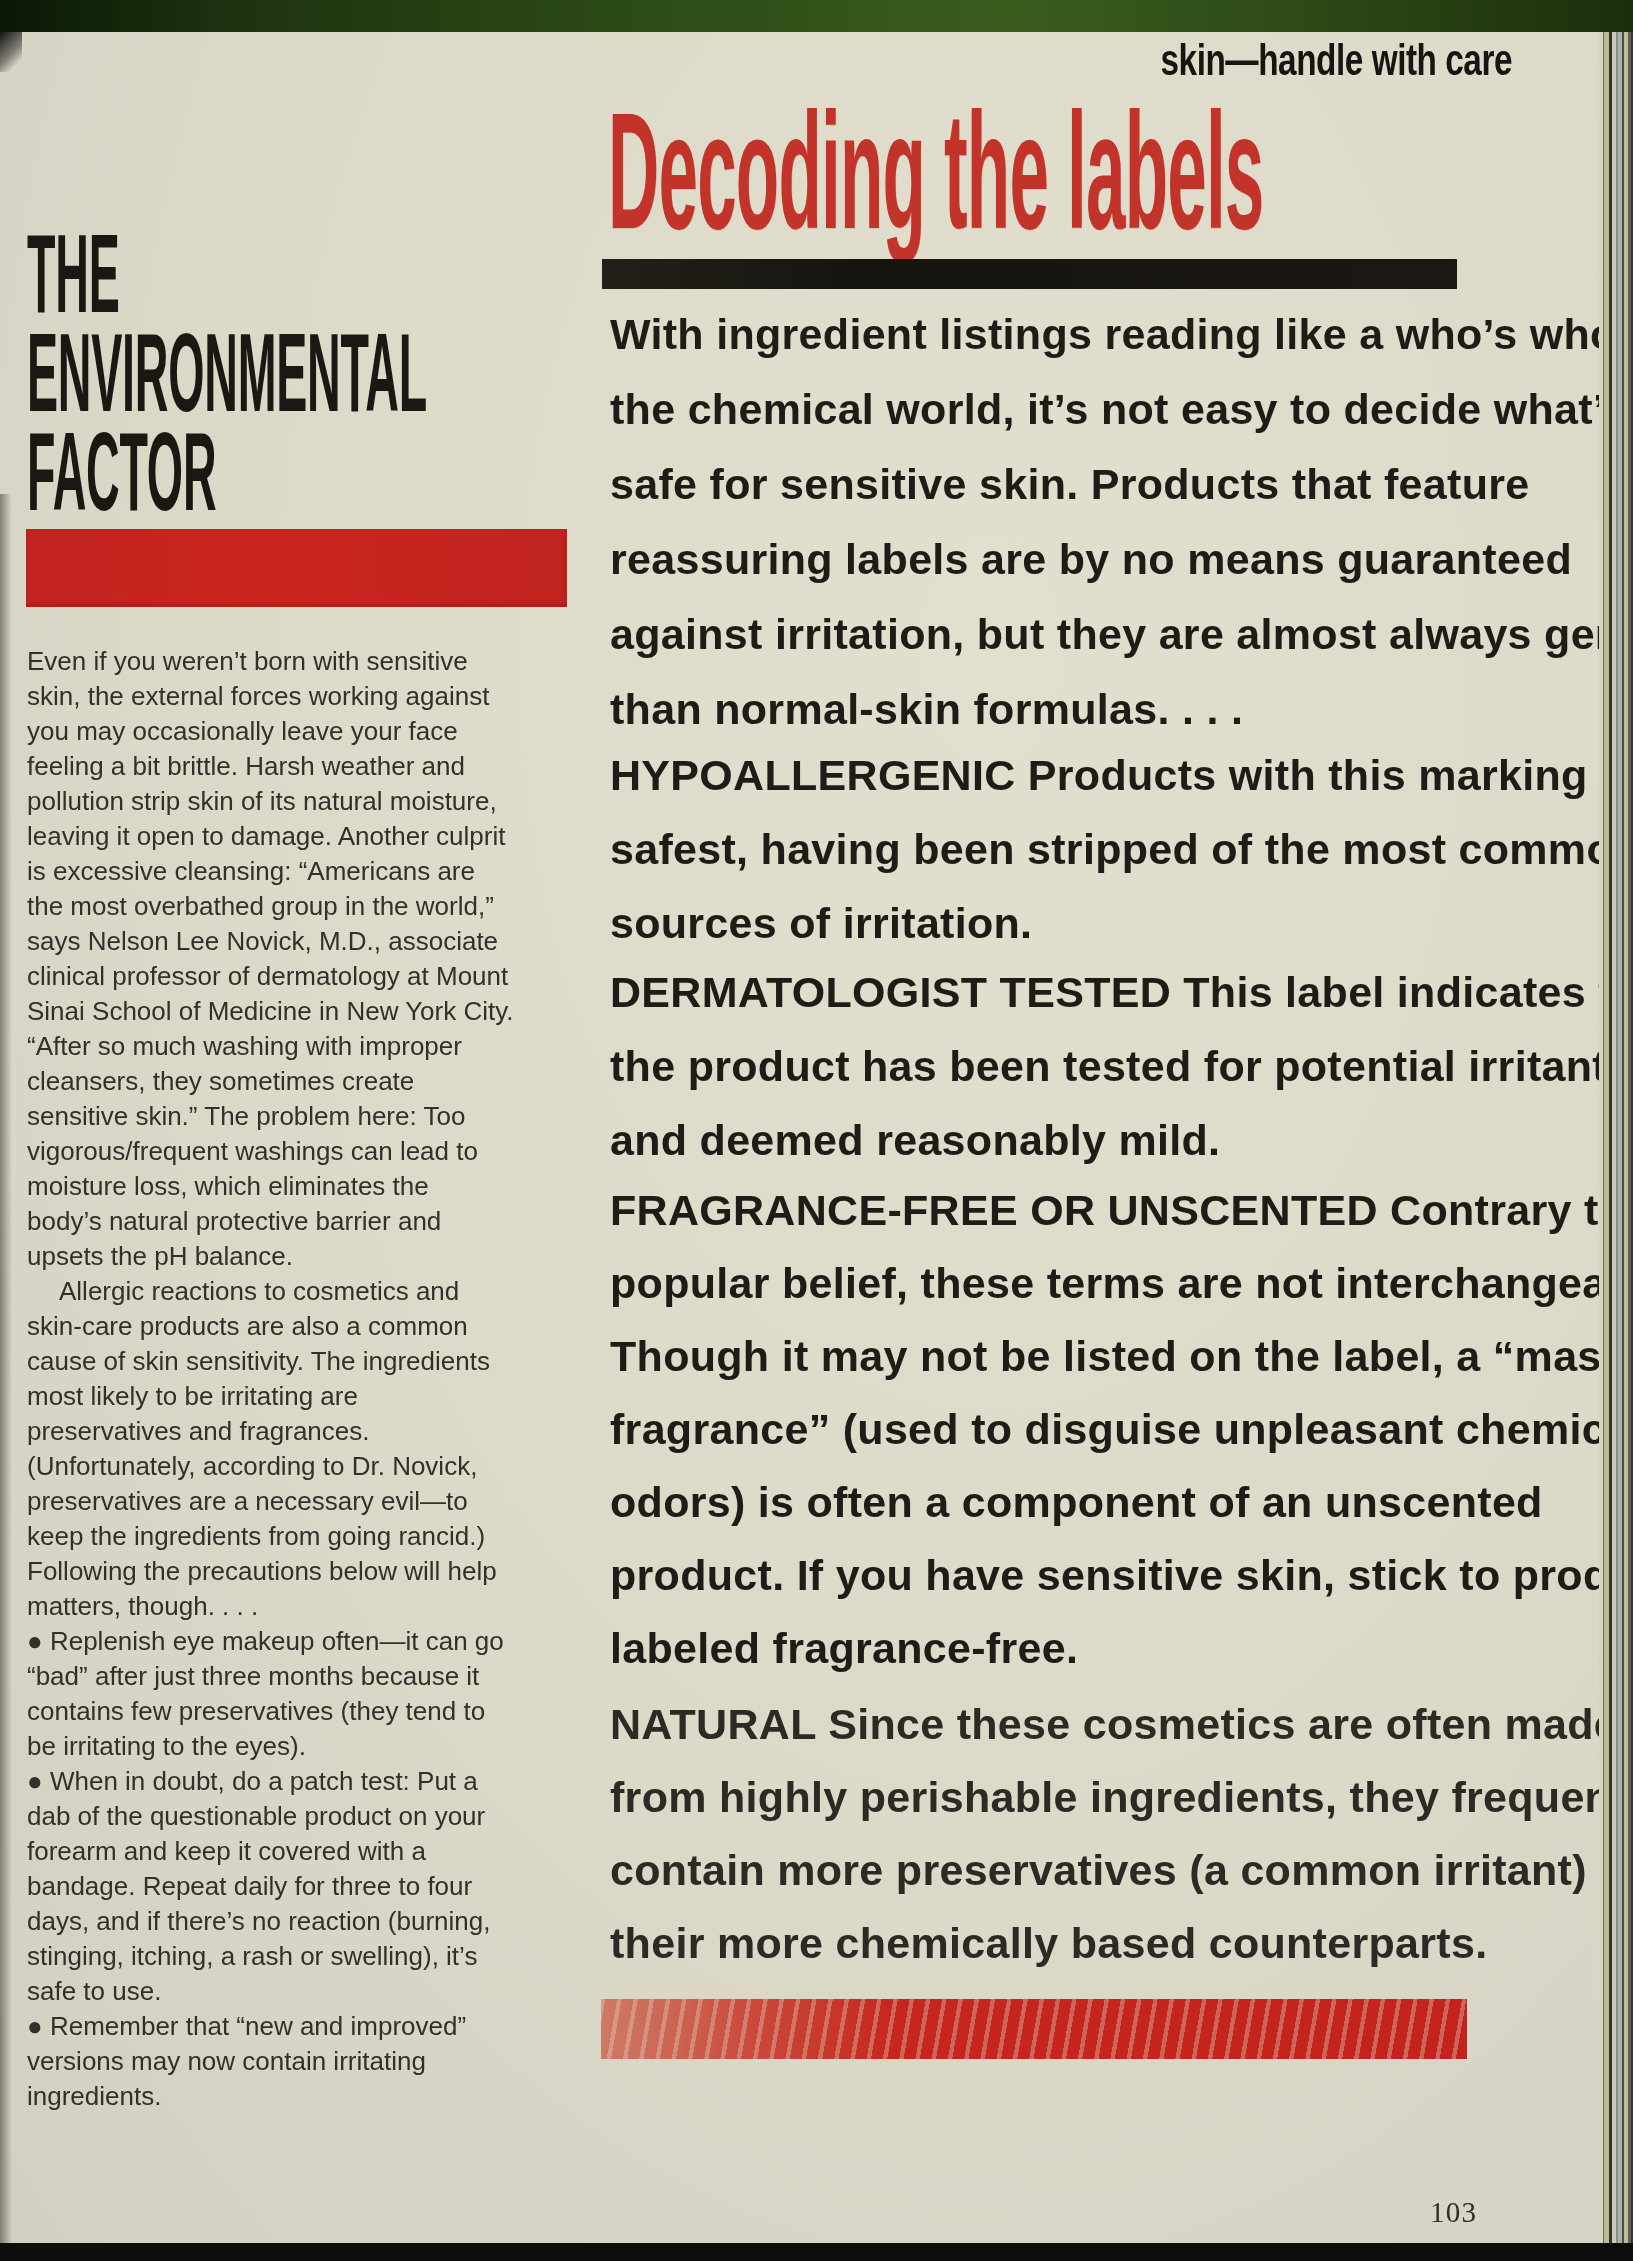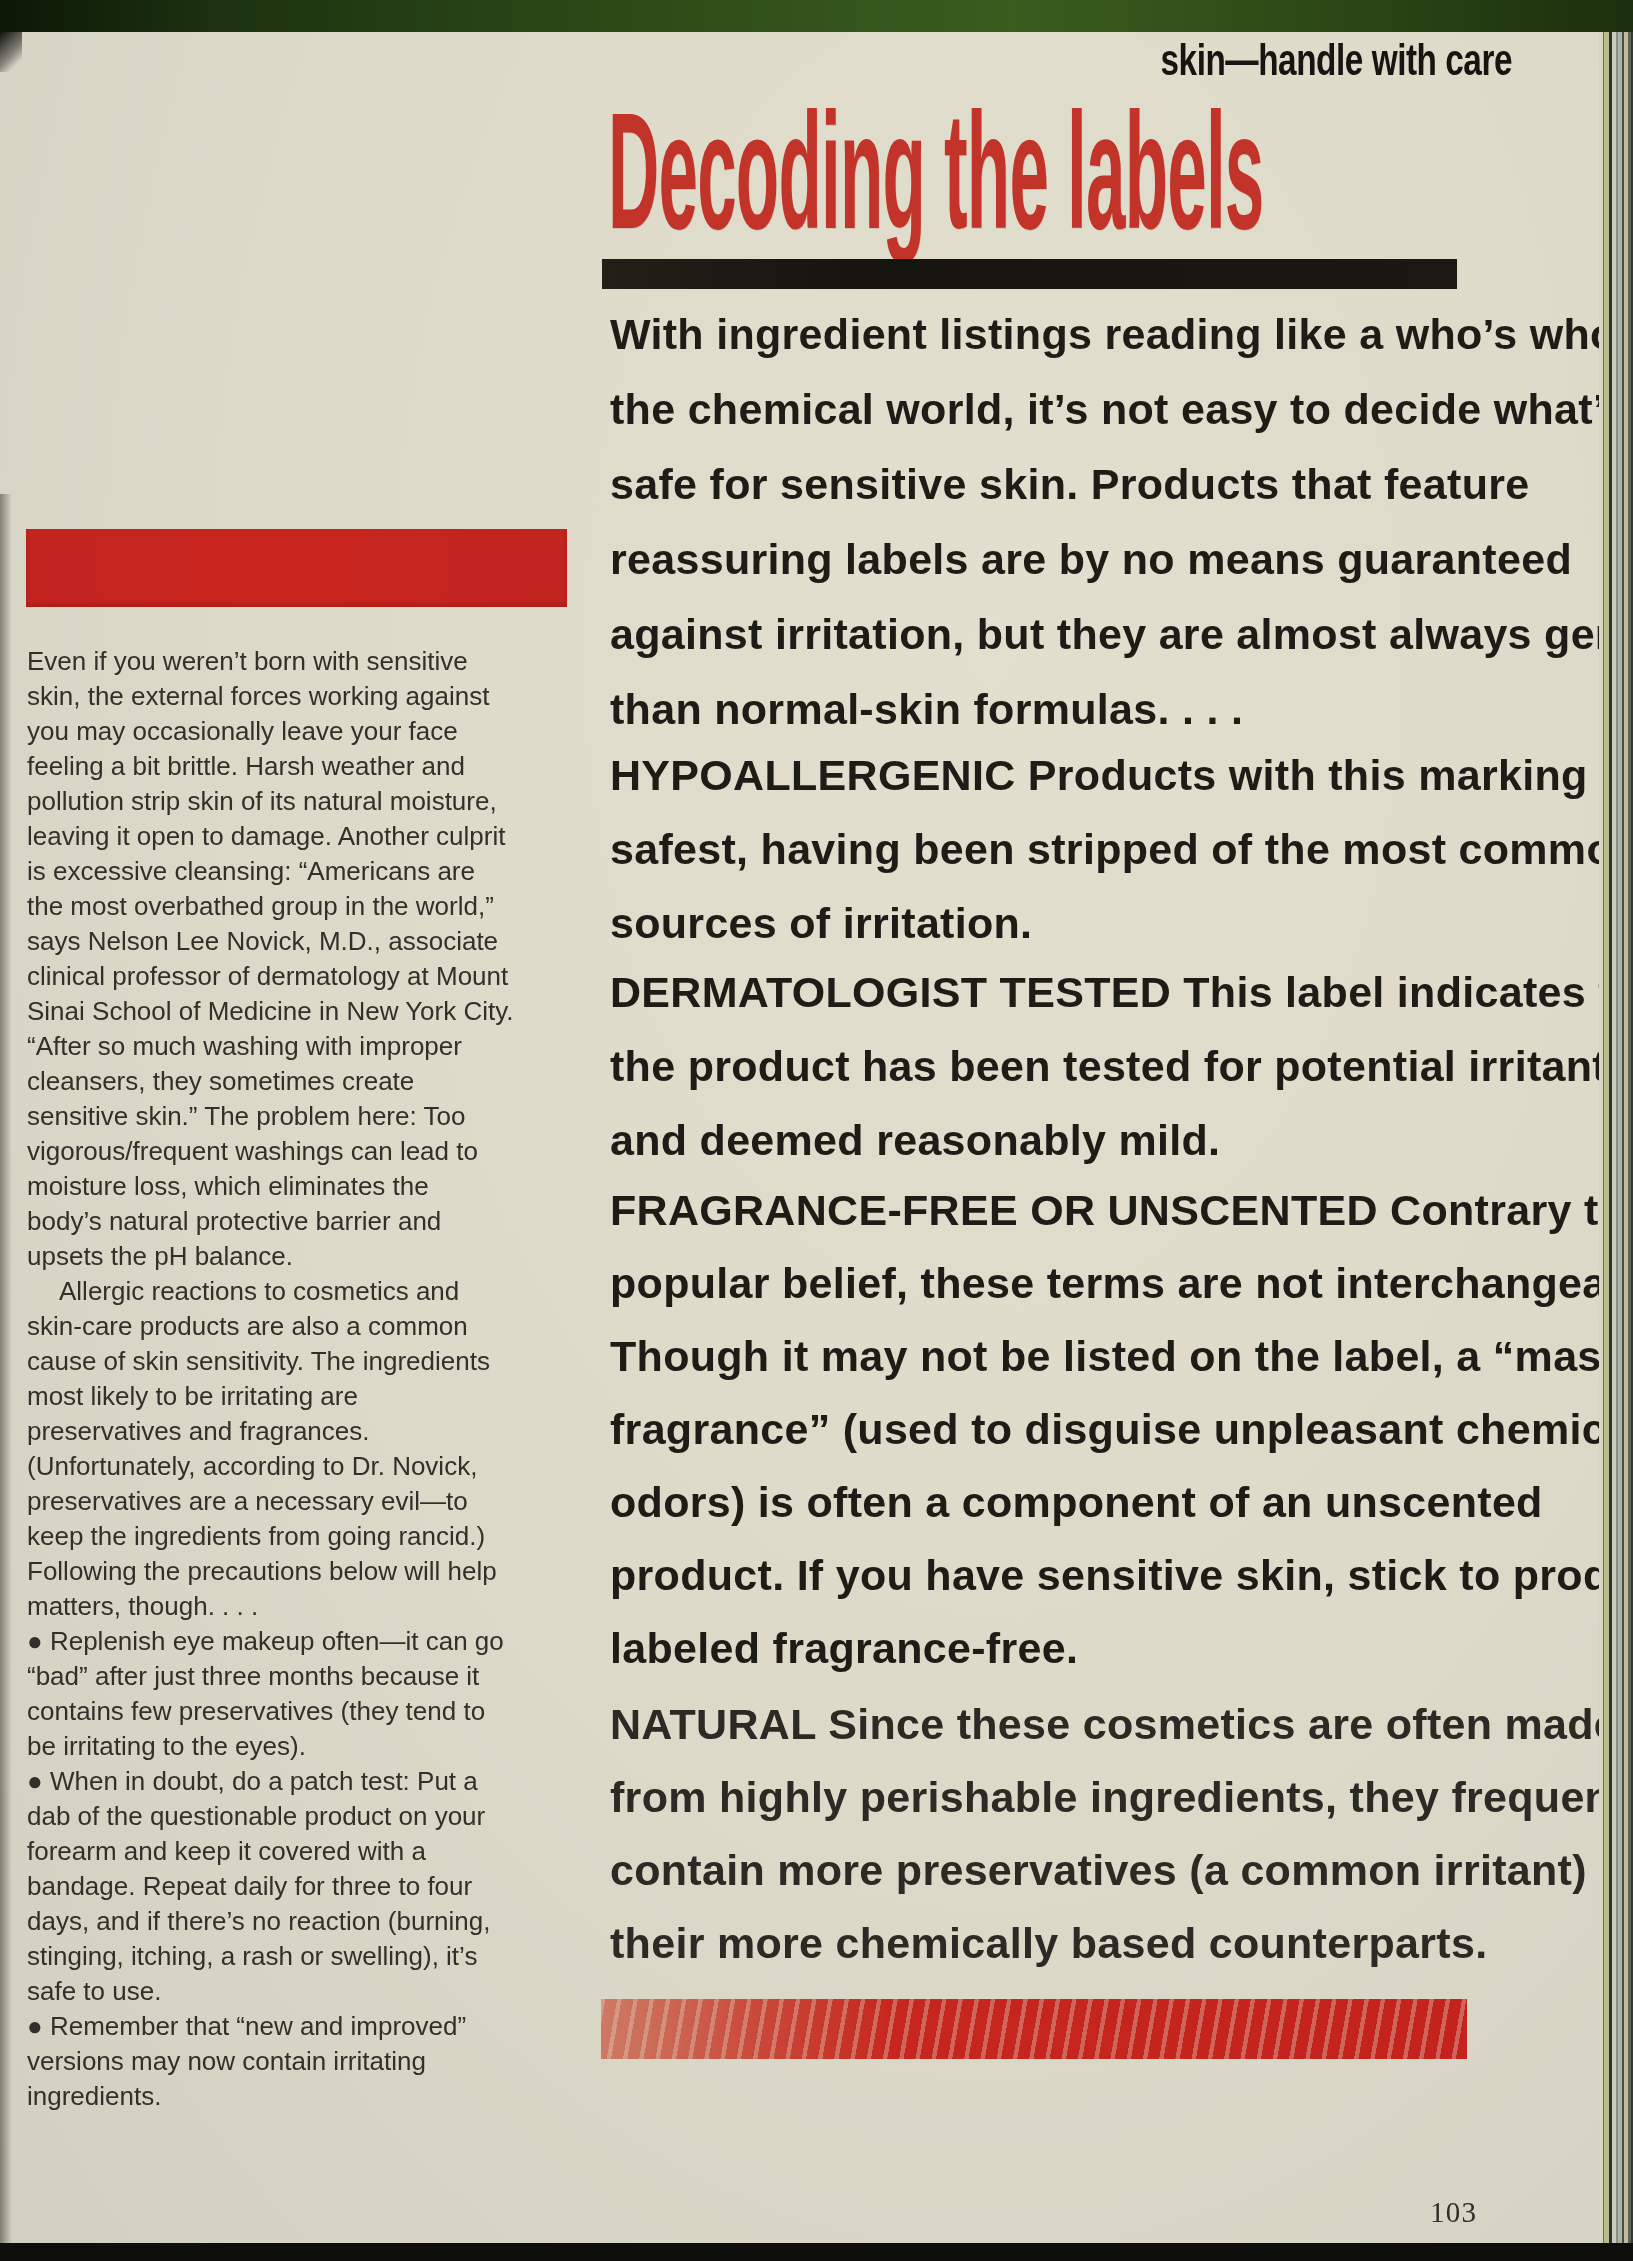--- a/index.html
+++ b/index.html
@@ -74,20 +74,25 @@
   <div class="paper">
     <div class="corner-notch"></div>
     <div class="gutter-shadow"></div>
 
     <div class="tagline">skin—handle with care</div>
 
     <div class="title">Decoding the labels</div>
 
     <div class="title-rule"></div>
 
+    <div class="lc-heading">
+      <div class="hline">THE</div>
+      <div class="hline">ENVIRONMENTAL</div>
+      <div class="hline">FACTOR</div>
+    </div>
 
     <div class="lc-redbar"></div>
 
     <div class="lc-body">
       <div class="para">Even if you weren’t born with sensitive<br>skin, the external forces working against<br>you may occasionally leave your face<br>feeling a bit brittle. Harsh weather and<br>pollution strip skin of its natural moisture,<br>leaving it open to damage. Another culprit<br>is excessive cleansing: “Americans are<br>the most overbathed group in the world,”<br>says Nelson Lee Novick, M.D., associate<br>clinical professor of dermatology at Mount<br>Sinai School of Medicine in New York City.<br>“After so much washing with improper<br>cleansers, they sometimes create<br>sensitive skin.” The problem here: Too<br>vigorous/frequent washings can lead to<br>moisture loss, which eliminates the<br>body’s natural protective barrier and<br>upsets the pH balance.</div>
       <div class="para indent-first">Allergic reactions to cosmetics and<br>skin-care products are also a common<br>cause of skin sensitivity. The ingredients<br>most likely to be irritating are<br>preservatives and fragrances.<br>(Unfortunately, according to Dr. Novick,<br>preservatives are a necessary evil—to<br>keep the ingredients from going rancid.)<br>Following the precautions below will help<br>matters, though. . . .</div>
       <div class="para">● Replenish eye makeup often—it can go<br>“bad” after just three months because it<br>contains few preservatives (they tend to<br>be irritating to the eyes).</div>
       <div class="para">● When in doubt, do a patch test: Put a<br>dab of the questionable product on your<br>forearm and keep it covered with a<br>bandage. Repeat daily for three to four<br>days, and if there’s no reaction (burning,<br>stinging, itching, a rash or swelling), it’s<br>safe to use.</div>
       <div class="para">● Remember that “new and improved”<br>versions may now contain irritating<br>ingredients.</div>
     </div>

